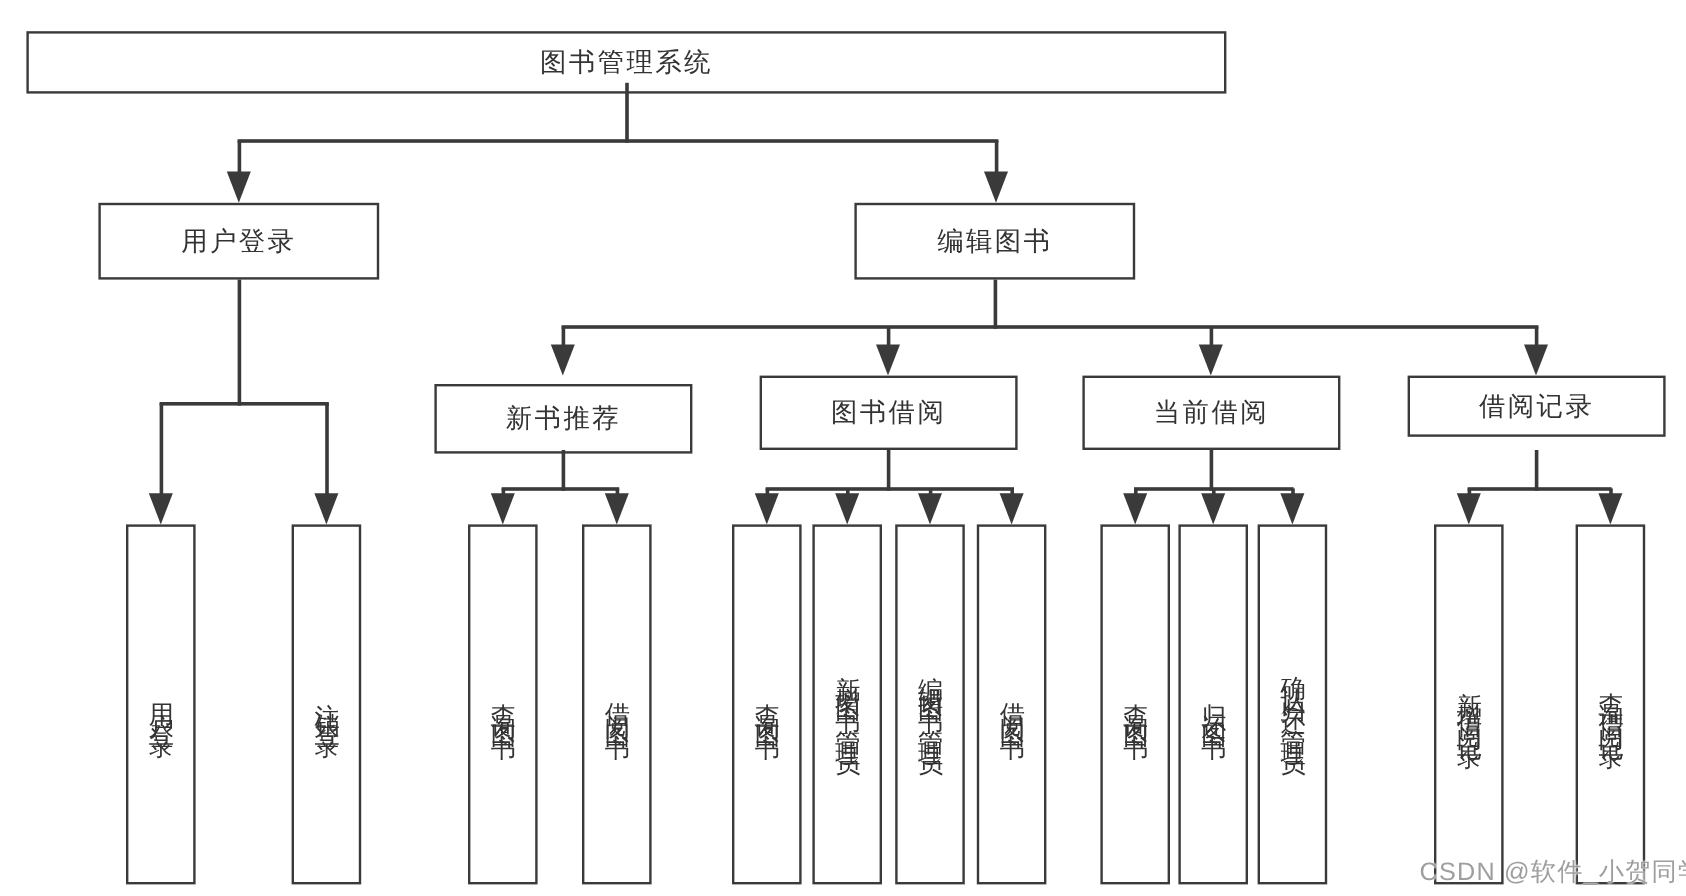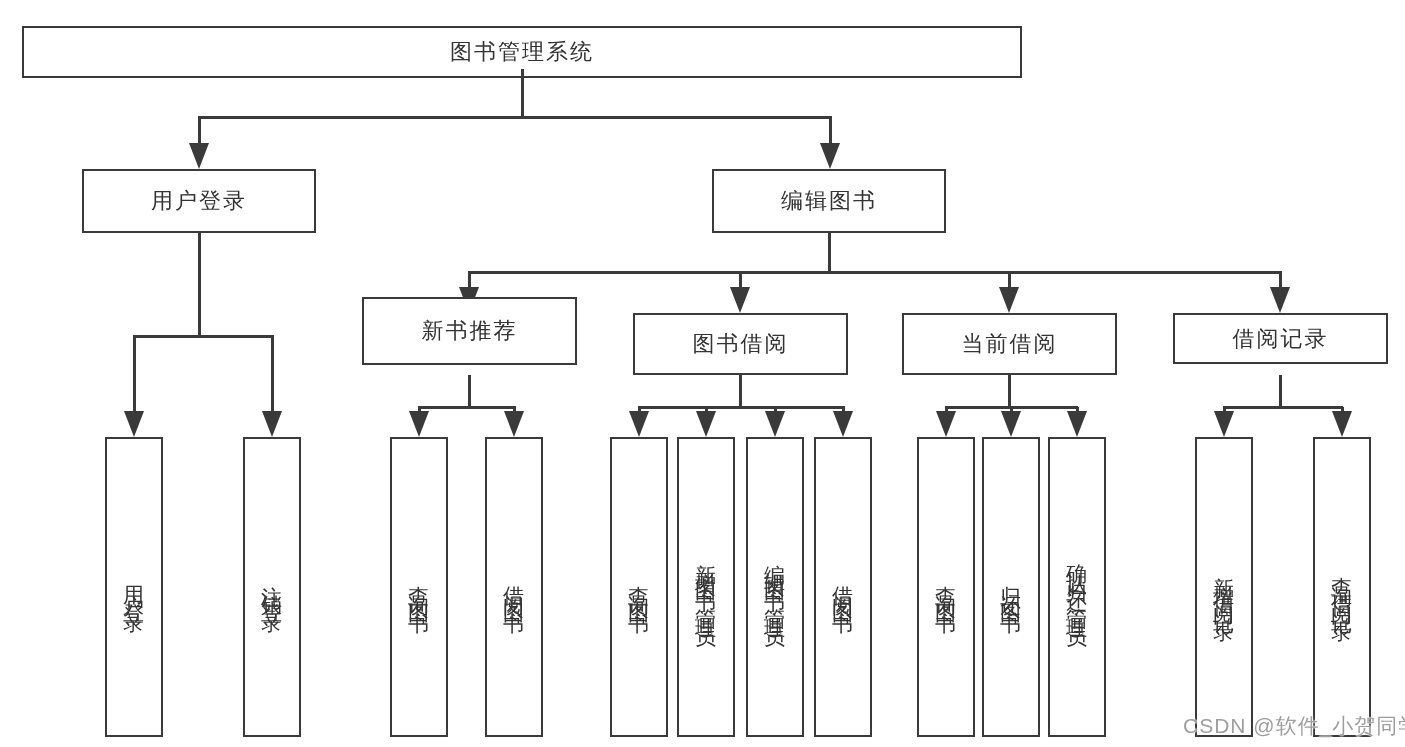--- a/index.html
+++ b/index.html
@@ -71,21 +71,21 @@
   <div class="hline" style="left:468px;top:271px;width:814px"></div>
   <div class="vline" style="left:468px;top:272px;height:17px"></div>
   <div class="tri" style="left:459px;top:287px"></div>
   <div class="vline" style="left:739px;top:272px;height:17px"></div>
   <div class="tri" style="left:730px;top:287px"></div>
   <div class="vline" style="left:1008px;top:272px;height:17px"></div>
   <div class="tri" style="left:999px;top:287px"></div>
   <div class="vline" style="left:1279px;top:272px;height:17px"></div>
   <div class="tri" style="left:1270px;top:287px"></div>
 
-  <div class="box hbox" style="left:362px;top:297px;width:215px;height:68px">
+  <div class="box hbox" style="left:362px;top:320px;width:215px;height:58px">
     <span>新书推荐</span>
   </div>
   <div class="box hbox" style="left:633px;top:313px;width:215px;height:62px">
     <span>图书借阅</span>
   </div>
   <div class="box hbox" style="left:902px;top:313px;width:215px;height:62px">
     <span>当前借阅</span>
   </div>
   <div class="box hbox" style="left:1173px;top:313px;width:215px;height:51px">
     <span>借阅记录</span>

